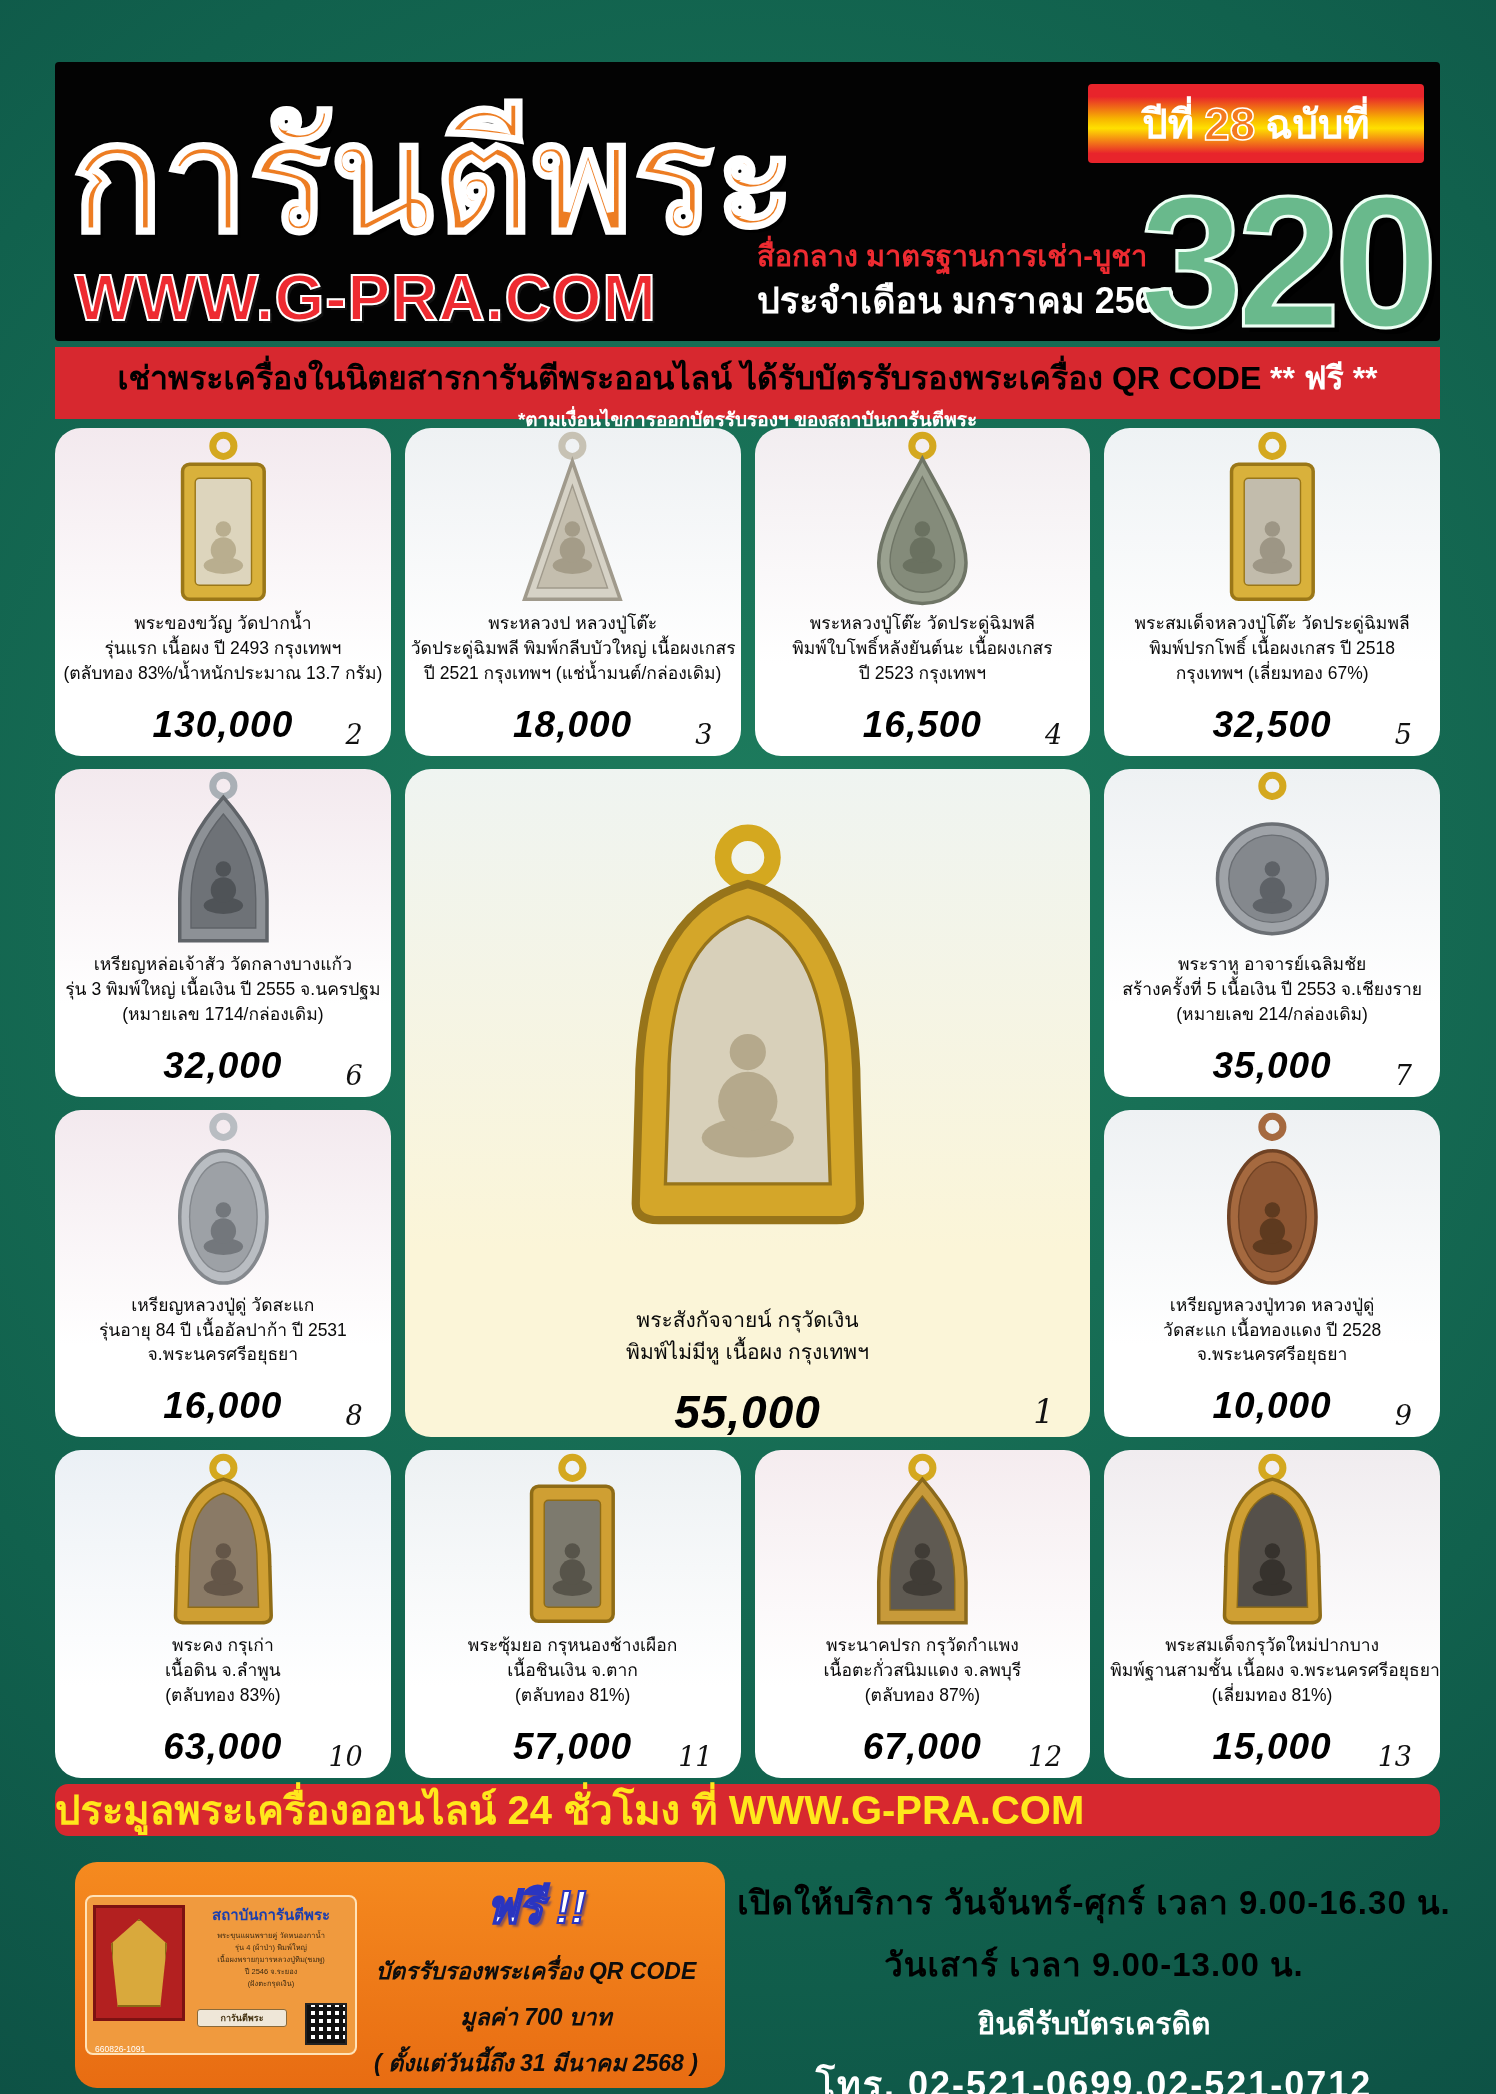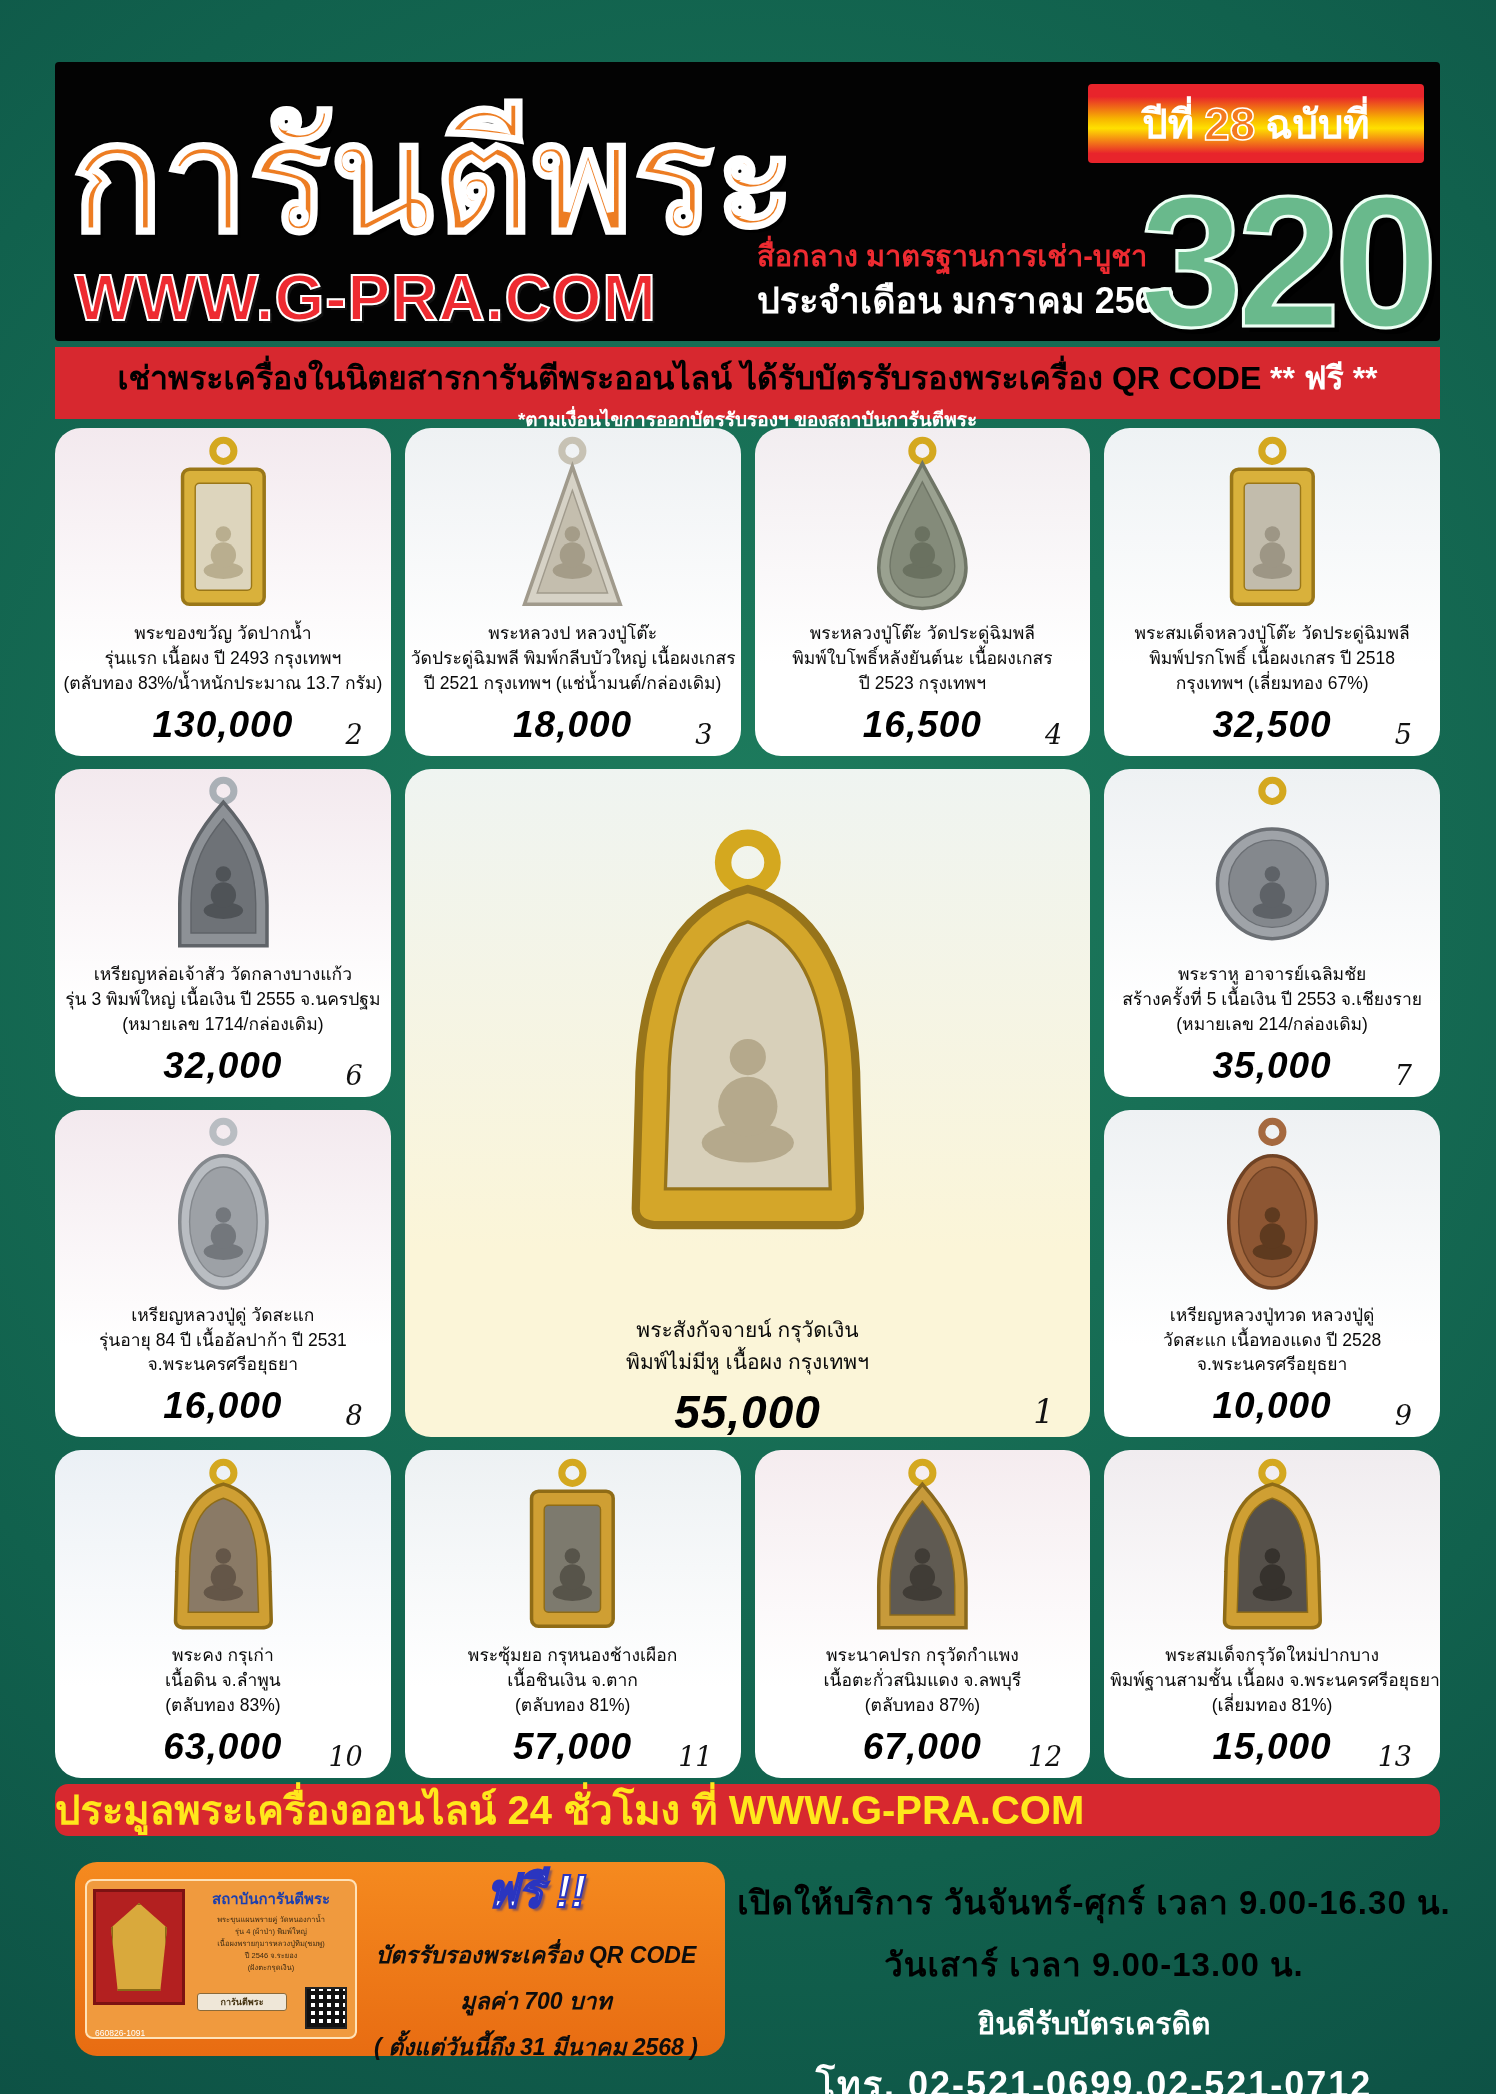--- a/index.html
+++ b/index.html
@@ -29,41 +29,41 @@
   .promo .free{color:#fff;}
   .promo .l2{font-size:19px;font-weight:700;color:#fff;margin-top:1px;}
 
   
   .grid{position:absolute;left:55px;top:428px;width:1385px;height:1350px;display:grid;
         grid-template-columns:repeat(4,1fr);grid-template-rows:repeat(4,1fr);gap:13px 14px;border-radius:9px;}
   .card{border-radius:26px;position:relative;display:flex;flex-direction:column;
         padding:8px 6px 6px;overflow:hidden;}
   .card .img{flex:1;min-height:0;display:flex;align-items:center;justify-content:center;}
   .card .l{text-align:center;font-size:17.5px;line-height:1.42;color:#0a0a0a;white-space:nowrap;}
-  .price-row{position:relative;height:46px;margin-top:8px;}
+  .price-row{position:relative;height:46px;margin-top:18px;}
   .price{text-align:center;font-size:37px;font-weight:800;font-style:italic;letter-spacing:1px;color:#000;}
   .cnum{position:absolute;right:22px;bottom:0;font-style:italic;font-size:27px;color:#111;
         font-family:"DejaVu Serif","Liberation Serif",serif;}
   .card.large .l1{font-size:28px;}
   .card.large .l{font-size:21px;line-height:1.5;}
   .card.large .price{font-size:46px;}
   .card.large .cnum{font-size:33px;right:30px;}
   .pos-1{grid-area:1/1}.pos-2{grid-area:1/2}.pos-3{grid-area:1/3}.pos-4{grid-area:1/4}
   .pos-5{grid-area:2/1}.pos-6{grid-row:2/4;grid-column:2/4}.pos-7{grid-area:2/4}
   .pos-8{grid-area:3/1}.pos-9{grid-area:3/4}
   .pos-10{grid-area:4/1}.pos-11{grid-area:4/2}.pos-12{grid-area:4/3}.pos-13{grid-area:4/4}
 
   
   .auction{position:absolute;left:55px;right:56px;top:1784px;height:52px;background:#d7282f;
         display:flex;align-items:center;border-radius:13px;}
   .auction .t{color:#ffe71c;font-size:40px;font-weight:900;white-space:nowrap;}
 
   
   .freebox{position:absolute;left:75px;top:1862px;width:630px;height:184px;border-radius:22px;
-        background:linear-gradient(180deg,#f58a1f,#e86c12);display:flex;align-items:center;padding:5px 10px;}
+        background:linear-gradient(180deg,#f58a1f,#e86c12);display:flex;align-items:center;padding:21px 10px;}
   .mcard{width:268px;height:156px;background:#f09a3e;border:2px solid #ffe2b8;border-radius:8px;
         position:relative;display:flex;flex-shrink:0;}
   .mcard-pic{margin:8px 6px;width:86px;height:110px;background:#b32020;border:3px solid #7d1212;
         display:flex;align-items:center;justify-content:center;}
   .mcard-amulet{width:52px;height:84px;background:#d9a93c;border:2px solid #8a6a16;
         clip-path:polygon(50% 0,100% 28%,88% 100%,12% 100%,0 28%);}
   .mcard-right{flex:1;padding:6px 4px 4px 0;position:relative;}
   .mcard-title{color:#1d3fae;font-weight:900;font-size:15px;text-align:center;white-space:nowrap;}
   .mcard-lines{margin-top:3px;text-align:center;font-size:7.5px;line-height:1.6;color:#3c2a12;}
   .mcard-qr{position:absolute;right:8px;bottom:8px;width:38px;height:38px;background:#fff;

